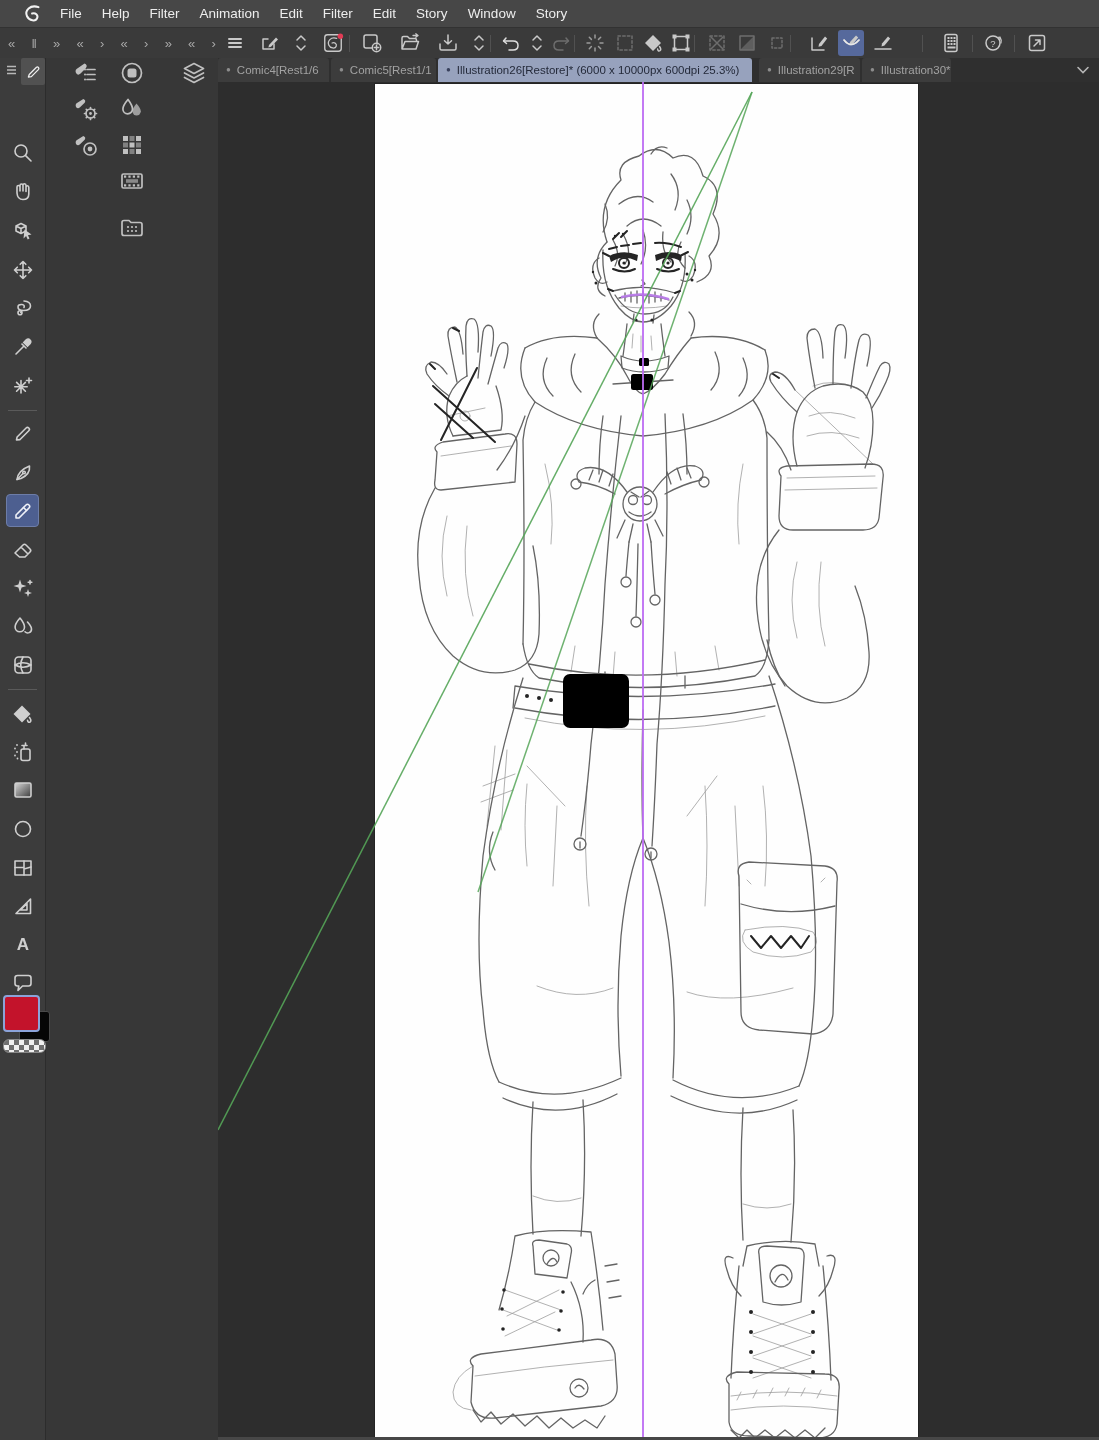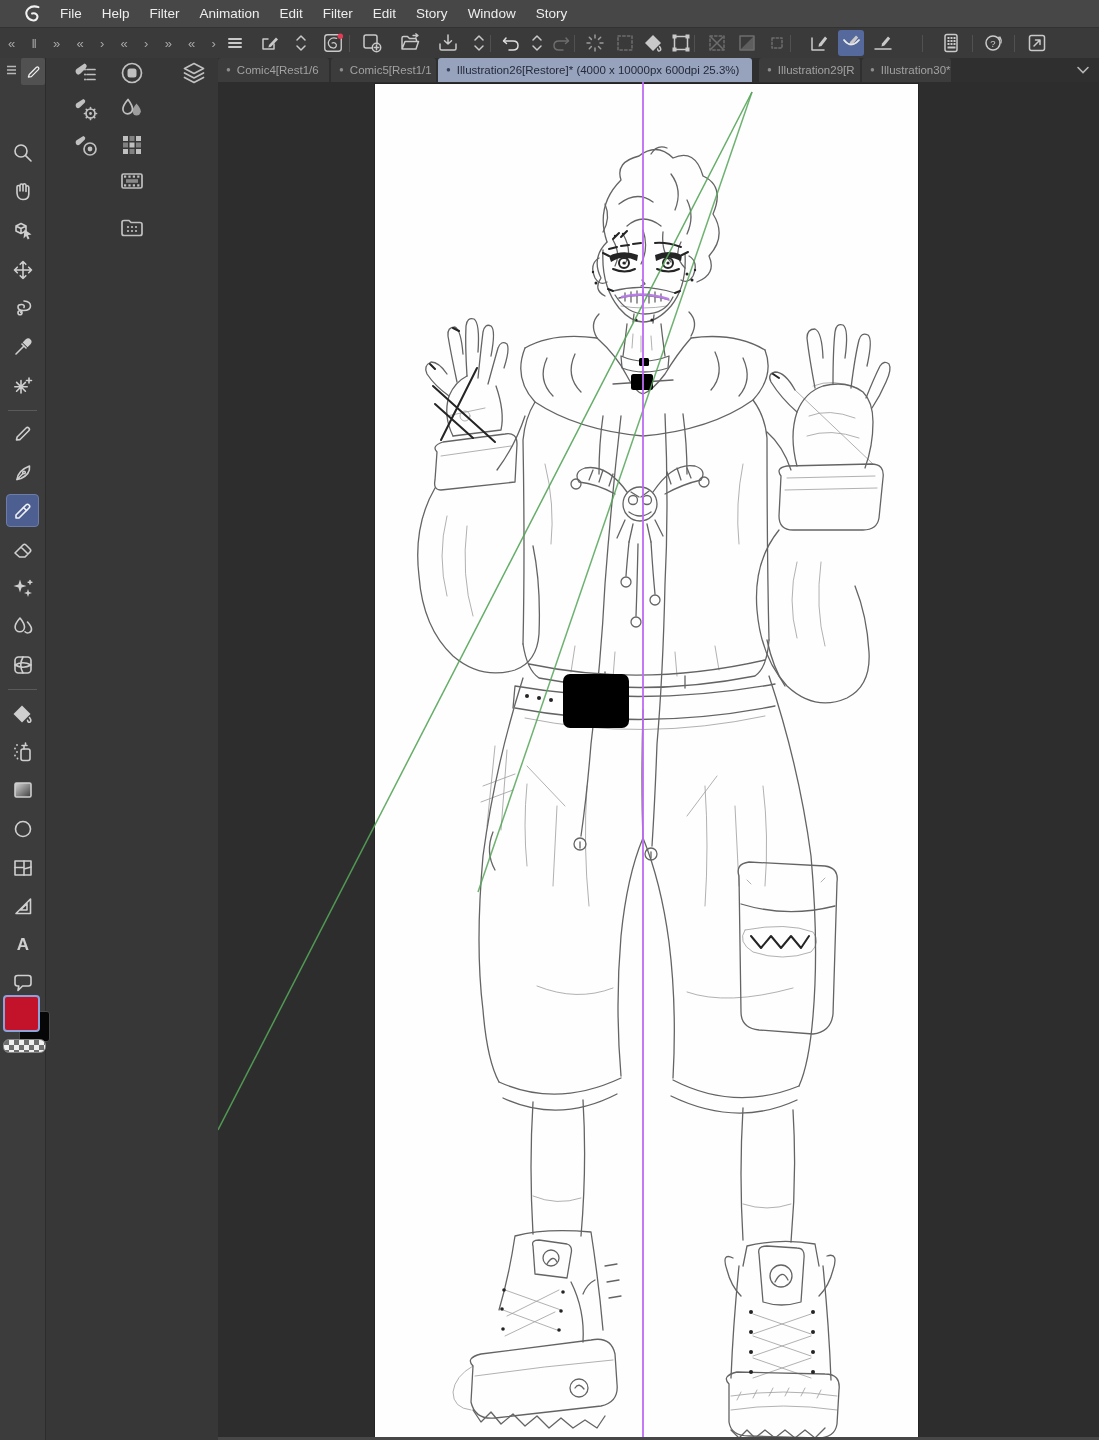--- a/index.html
+++ b/index.html
@@ -287,21 +287,21 @@
   <div class="tab" style="width:111px">
     <span class="bullet">●</span>
     <span>Comic4[Rest1/6</span>
     </div>
   <div class="tab" style="width:105px">
     <span class="bullet">●</span>
     <span>Comic5[Rest1/1</span>
     </div>
   <div class="tab active" style="width:314px">
     <span class="bullet">●</span>
-    <span>Illustration26[Restore]* (4000 x 10000px 600dpi 25.3%)</span>
+    <span>Illustration26[Restore]* (6000 x 10000px 600dpi 25.3%)</span>
     </div>
   <div class="tab" style="width:101px;margin-left:5px">
     <span class="bullet">●</span>
     <span>Illustration29[R</span>
     </div>
   <div class="tab" style="width:89px">
     <span class="bullet">●</span>
     <span>Illustration30*</span>
     </div>
   <div style="position:absolute;right:8px;top:4px">

